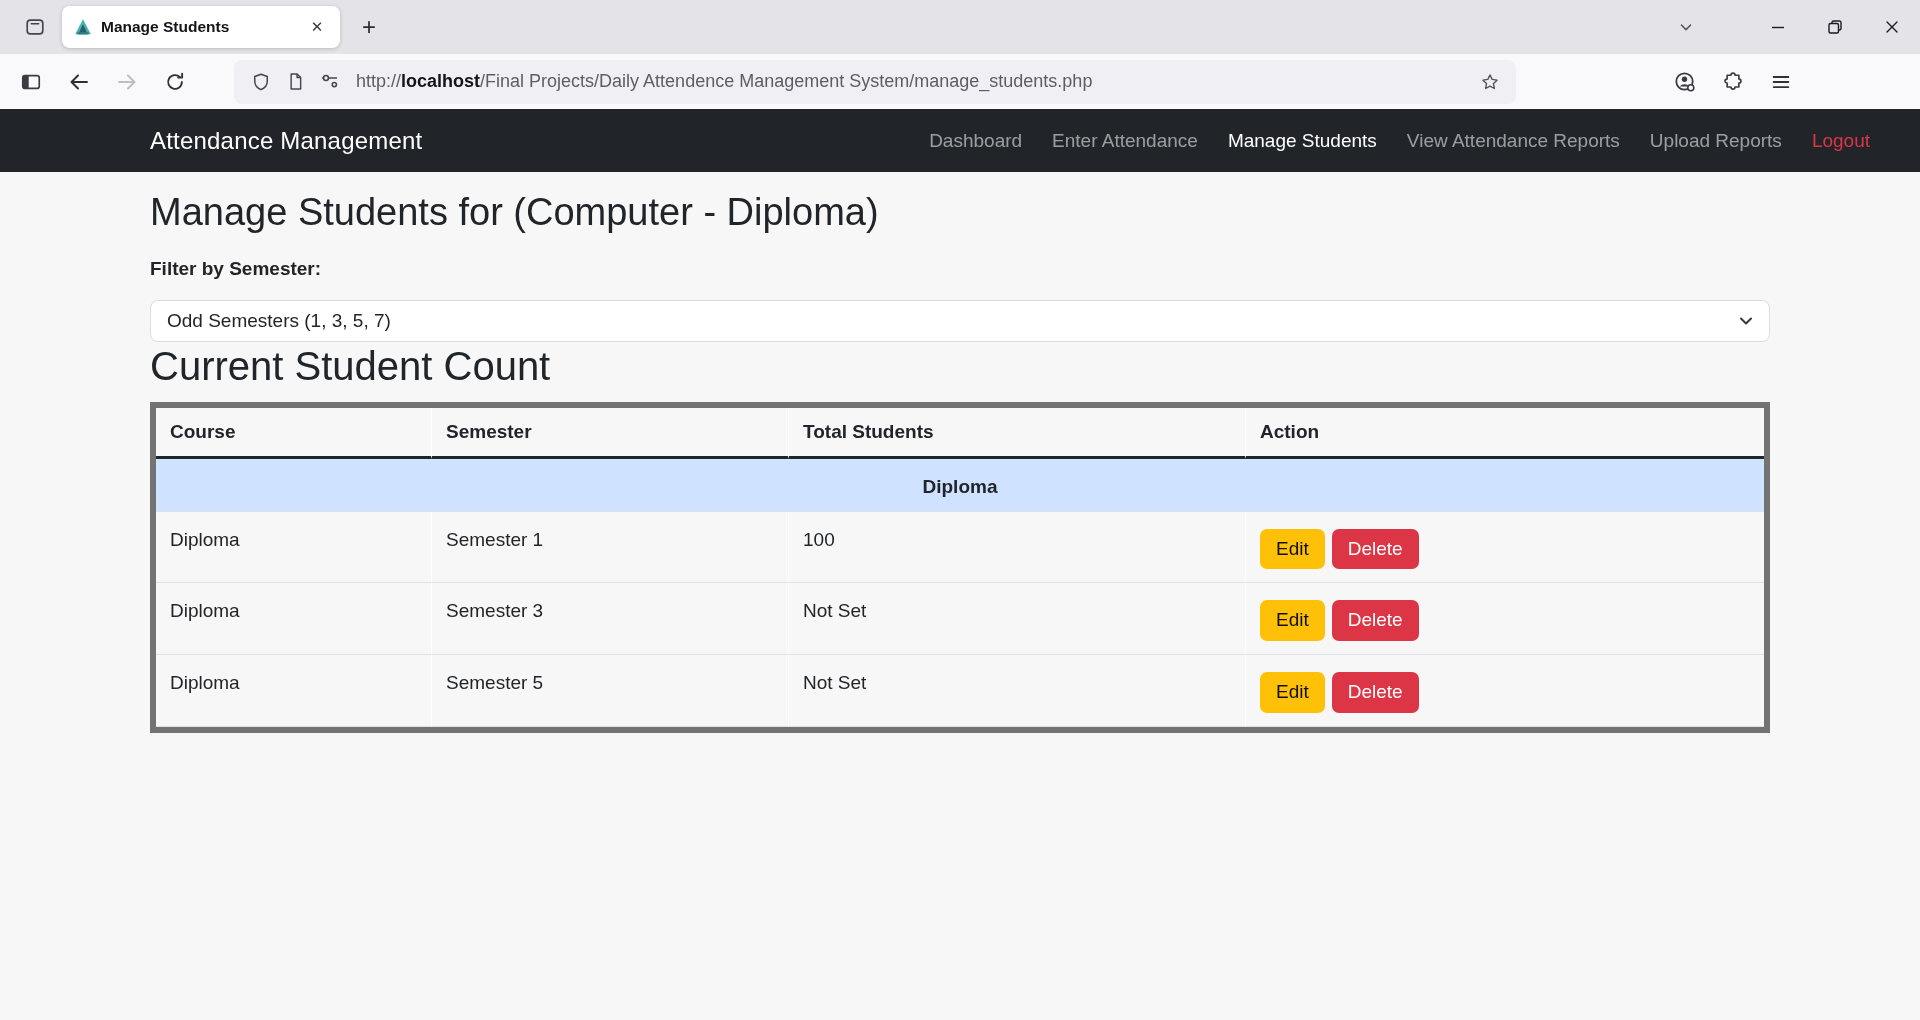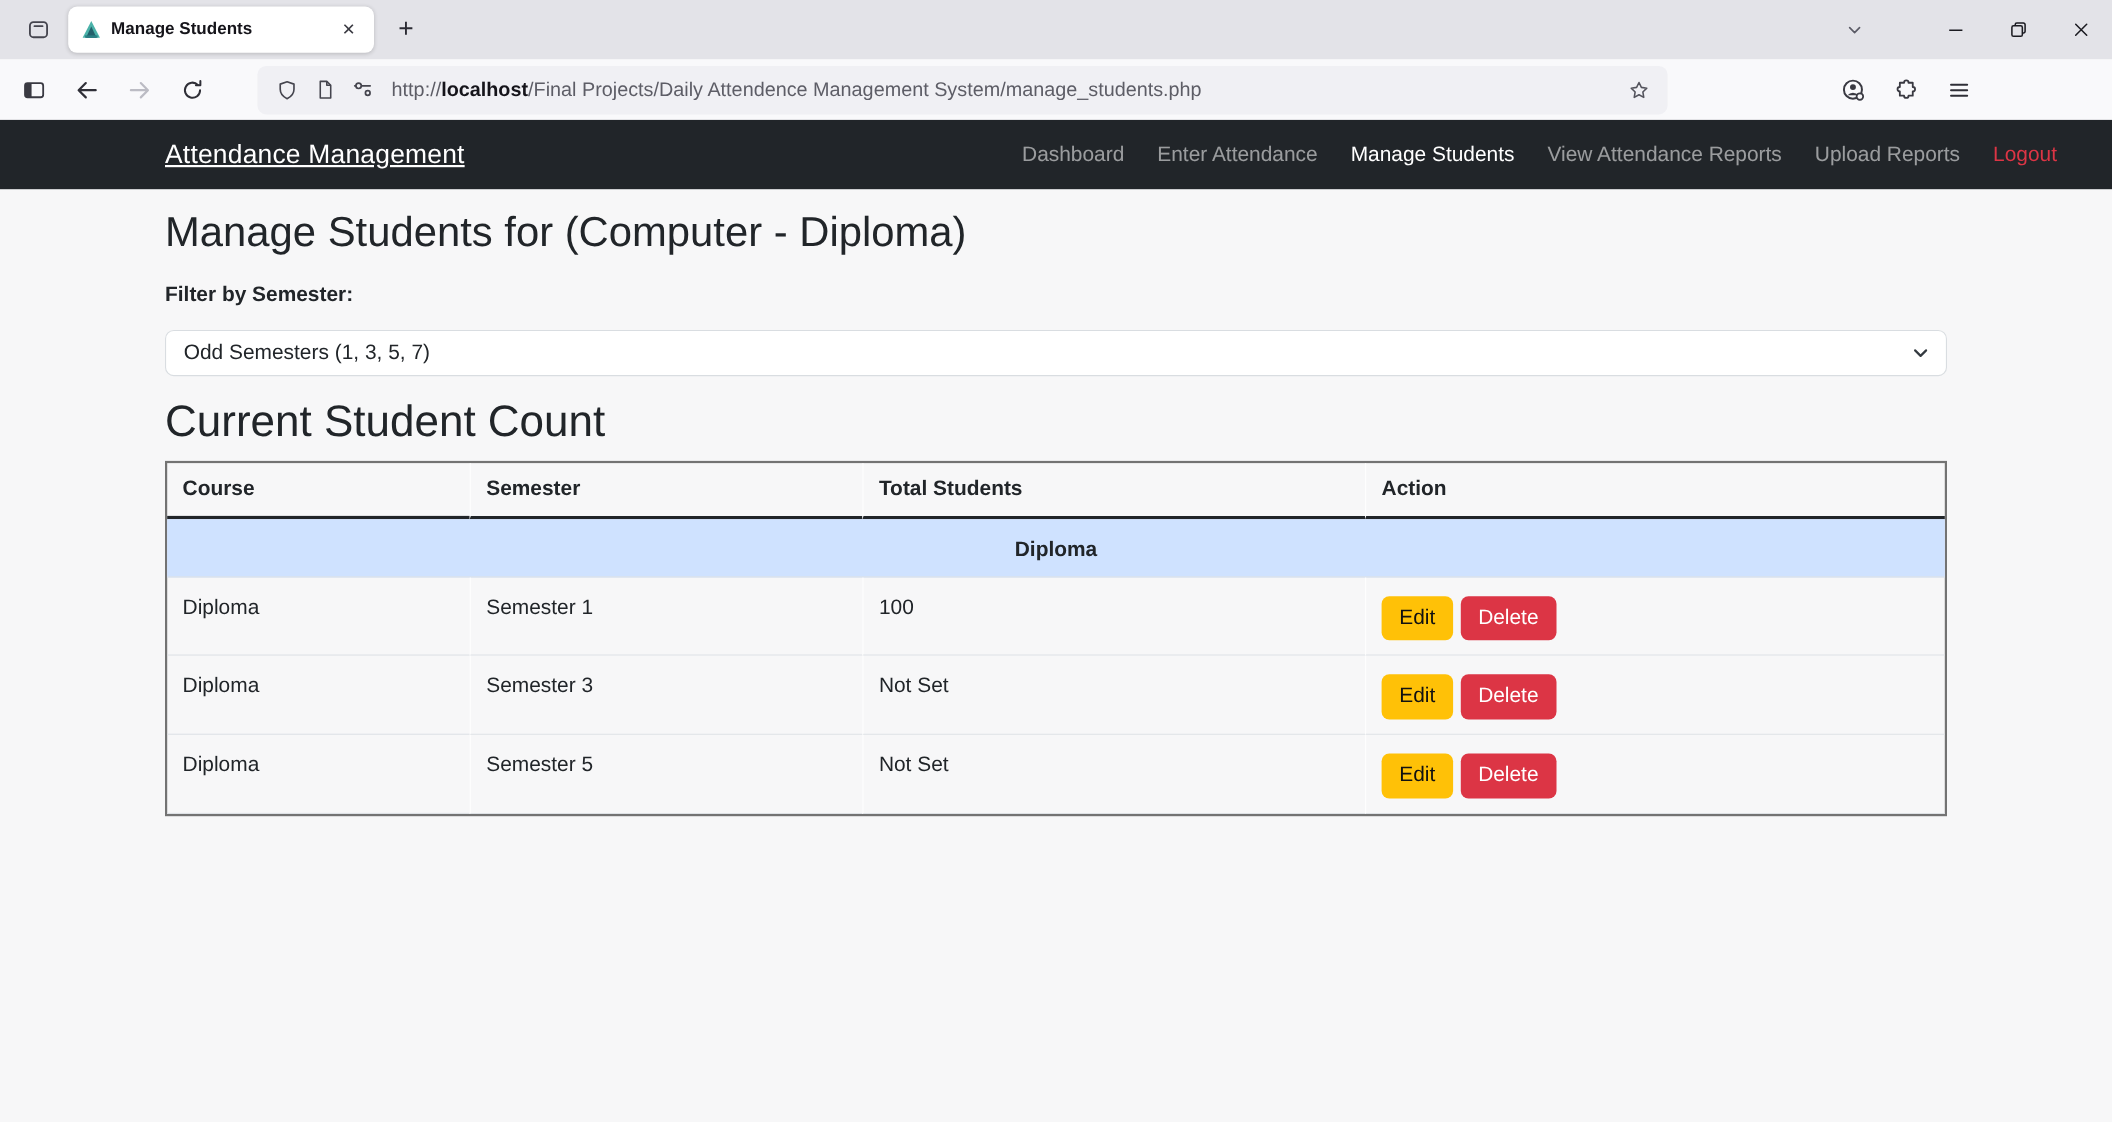--- a/index.html
+++ b/index.html
@@ -29,39 +29,39 @@
   .urlbar-ico { width:30px; height:30px; margin-right:4px; }
   .url-text { flex:1; font-size:18px; color:#5d5d66; margin-left:8px; white-space:nowrap; overflow:hidden; }
   .url-host { color:#15141a; font-weight:700; }
   .star { width:32px; height:32px; }
   .right-icos { display:flex; align-items:center; margin-left:130px; }
   .right-icos .nav-ico { margin-right:0; margin-left:14px; }
 
   
   .navbar { height:63px; background:#212529; display:flex; align-items:center;
     padding:0 50px 0 150px; }
-  .brand { color:#ffffff; font-size:24px; font-weight:500; letter-spacing:.2px;text-decoration:underline; }
+  .brand { color:#ffffff; font-size:24px; font-weight:500; letter-spacing:.2px; }
   .nav-links { margin-left:auto; display:flex; align-items:center;justify-content:space-between; }
   .nav-link { font-size:19px; color:rgba(255,255,255,.55); padding:0 15px; cursor:pointer; white-space:nowrap; }
   .nav-link.active { color:#ffffff; }
   .nav-link.logout { color:#dc3545; padding-right:0; }
 
   
   .main { padding:18px 150px 0 150px; }
   .page-title { font-size:38px; font-weight:500; color:#212529; line-height:1.2; margin-bottom:22px; }
   .filter-label { display:block; font-size:19px; font-weight:700; color:#212529; margin-bottom:20px; }
   .sem-select { width:100%; height:42px; appearance:none; -webkit-appearance:none;
     background:#ffffff; border:1px solid #d9dde1; border-radius:8px; font-size:19px; color:#212529;
     padding:0 44px 0 16px; font-family:"Liberation Sans", sans-serif; }
-  .select-wrap { position:relative; margin-bottom:17px; }
+  .select-wrap { position:relative; }
   .select-chevron { position:absolute; right:14px; top:11px; pointer-events:none; }
   .section-title { font-size:40px; font-weight:500; color:#212529; line-height:1.2; margin-bottom:12px; }
 
   table.count-table { width:100%; border-collapse:separate; border-spacing:0;
-    border:2px solid #737373; }
+    border:6px solid #737373; }
   .count-table th { text-align:left; font-size:19px; font-weight:700; color:#212529;
     padding:13px 14px; border-bottom:3px solid #212529; }
   .count-table th + th, .count-table td + td { border-left:1px solid rgba(255,255,255,.92); }
   .group-row td { background:#cfe2ff; text-align:center; font-weight:700; font-size:19px;
     color:#16181b; padding:7px; border-bottom:1px solid #c5d3ec; }
   .count-table td { font-size:19px; color:#212529; vertical-align:top;
     padding:17px 14px 13px 14px; border-bottom:1px solid #dee2e6; }
   .data-row { height:68px; }
   .action-cell { display:flex; gap:7px; }
   .btn { border:none; border-radius:7px; font-size:19px; padding:8px 16px; cursor:pointer;

